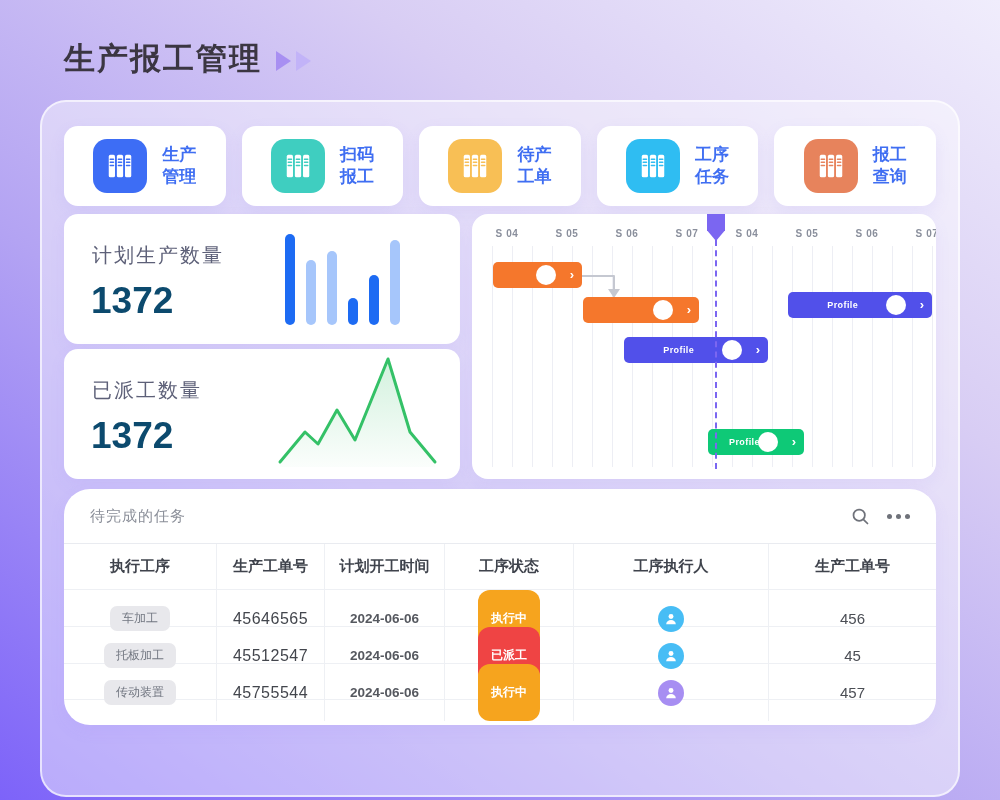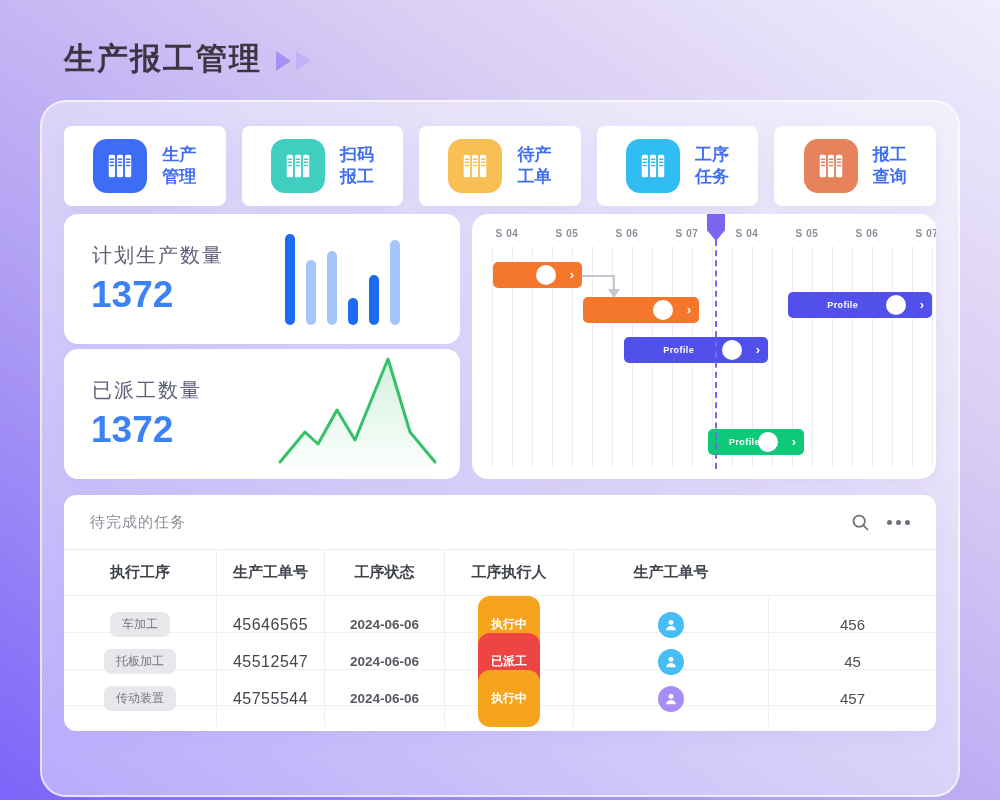--- a/index.html
+++ b/index.html
@@ -15,33 +15,33 @@
   .tri.t1 { border-left:15px solid #a88ff2; }
   .tri.t2 { border-left:15px solid #c2b3f8; }
 
   
   .shell { position:absolute; left:40px; top:100px; width:920px; height:697px;
     background:rgba(255,255,255,.45); border:2px solid rgba(255,255,255,.65);
     border-radius:26px; padding:24px 22px 0; }
 
   
   .tabs { display:flex; gap:16px; height:80px; }
-  .tab { flex:1; background:#fff; border-radius:8px; display:flex; align-items:center;
+  .tab { flex:1; background:#fff; border-radius:14px; display:flex; align-items:center;
     justify-content:center; gap:15px; box-shadow:0 6px 16px rgba(136,114,240,.10); cursor:pointer; }
   .tab-icon { width:54px; height:54px; border-radius:14px; display:flex; align-items:center; justify-content:center; }
   .tab-label { color:#3f6ef2; font-weight:700; font-size:17px; line-height:1.3; }
   .tab-label span { display:block; }
 
   
   .row2 { margin-top:8px; display:flex; gap:12px; height:265px; }
   .col-stats { width:396px; display:flex; flex-direction:column; gap:5px; }
   .stat-card { flex:1; background:#fff; border-radius:14px; position:relative;
     box-shadow:0 6px 16px rgba(136,114,240,.08); }
   .stat-label { position:absolute; left:28px; top:28px; font-size:20px; color:#5d6078; letter-spacing:2px; }
-  .stat-value { position:absolute; left:27px; top:60px; font-size:37px; font-weight:800; color:#3b82f6; }
+  .stat-value { position:absolute; left:27px; top:66px; font-size:37px; font-weight:800; color:#0c4a6e; }
   .bars { position:absolute; left:221px; bottom:19px; display:flex; gap:11px; align-items:flex-end; height:92px; }
   .bar { width:10px; border-radius:6px; }
   .linechart { position:absolute; left:208px; top:6px; }
 
   
   .gantt-card { flex:1; background:#fff; border-radius:16px; position:relative; overflow:hidden;
     box-shadow:0 6px 16px rgba(136,114,240,.08); }
   .g-label { position:absolute; top:14px; transform:translateX(-50%); font-size:10px; font-weight:700;
     color:#8a8f9c; letter-spacing:.6px; white-space:nowrap; }
   .g-grid { position:absolute; left:20px; top:32px; width:441px; bottom:12px;
@@ -53,21 +53,21 @@
   .g-bar { position:absolute; height:26px; border-radius:5px; z-index:3; cursor:pointer; }
   .g-bar .blabel { position:absolute; left:38%; top:50%; transform:translate(-50%,-50%);
     color:#fff; font-size:9px; font-weight:700; letter-spacing:.4px; white-space:nowrap; }
   .g-bar .bdot { position:absolute; right:26px; top:50%; transform:translateY(-50%);
     width:20px; height:20px; border-radius:50%; background:#fff; }
   .g-bar .bchev { position:absolute; right:8px; top:50%; transform:translateY(-55%);
     color:#fff; font-size:13px; font-weight:700; line-height:1; }
   .g-connector { position:absolute; left:105px; top:56px; z-index:2; }
 
   
-  .table-card { margin-top:16px; background:#fff; border-radius:12px; height:236px;
+  .table-card { margin-top:10px; background:#fff; border-radius:26px; height:236px;
     position:relative; overflow:hidden; box-shadow:0 6px 16px rgba(136,114,240,.08); }
   .t-head { height:55px; display:flex; align-items:center; padding:0 26px; border-bottom:1px solid #e9ebf0; }
   .t-title { font-size:15px; color:#8b8f99; letter-spacing:1px; }
   .t-tools { margin-left:auto; display:flex; align-items:center; gap:16px; }
   .dots { display:flex; gap:4px; }
   .dots i { width:5px; height:5px; border-radius:50%; background:#6f727a; }
   .trow { display:grid; grid-template-columns:152px 108px 120px 129px 195px 1fr; align-items:center; }
   .trow > div { display:flex; align-items:center; justify-content:center; height:100%; }
   .trow > div + div { border-left:1px solid #eef0f4;text-align:right; }
   .trow.hdr { height:45px; font-size:15px; font-weight:700; color:#3f434c; }
@@ -277,20 +277,21 @@
             <i></i>
             <i></i>
             <i></i>
           </span>
       </span>
     </div>
 
     <div class="trow hdr">
       <div>执行工序</div>
       <div>生产工单号</div>
+      <div>计划开工时间</div>
       <div>工序状态</div>
       <div>工序执行人</div>
       <div>生产工单号</div>
     </div>
 
     <div class="trow data">
       <div>
           <span class="pill-proc">车加工</span>
         </div>
       <div>

